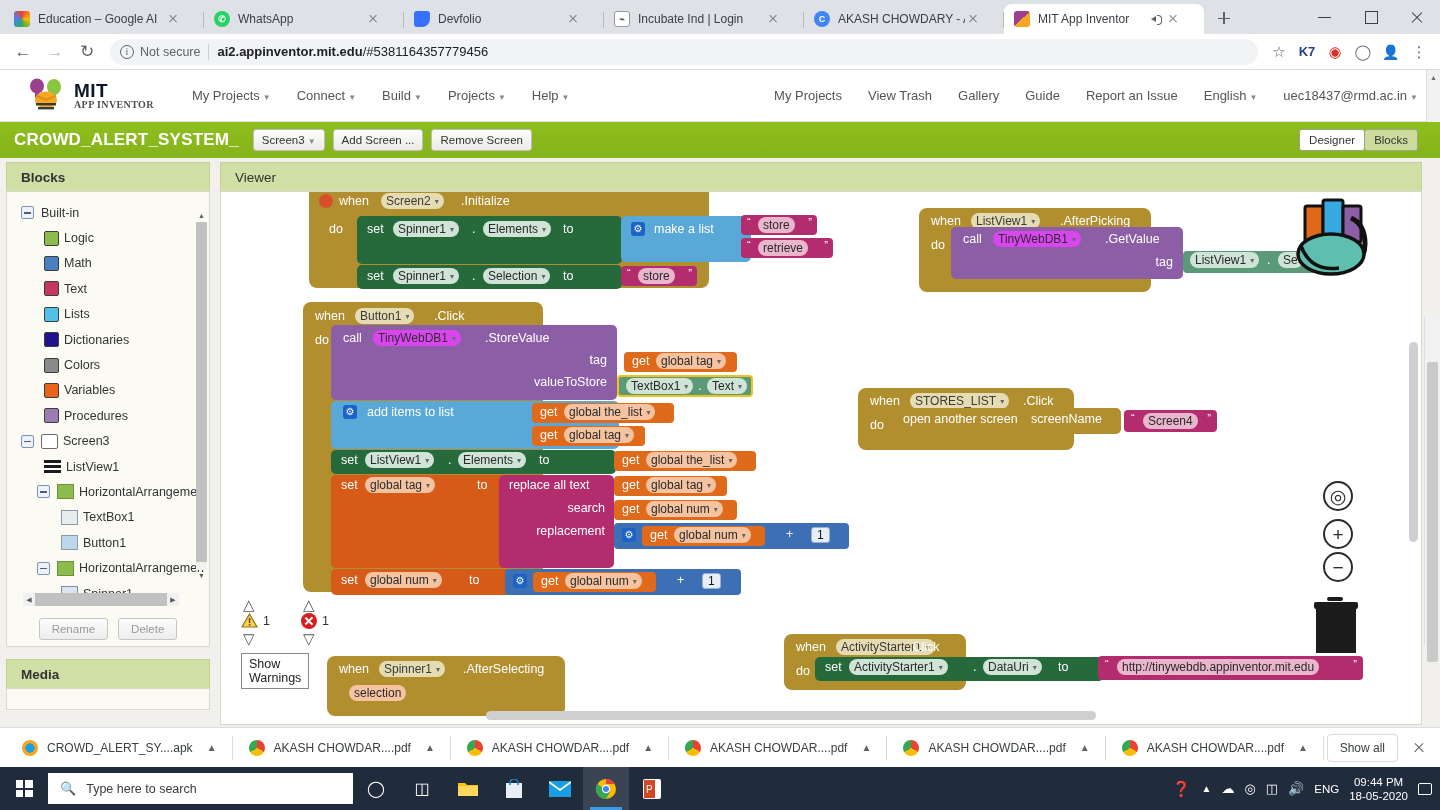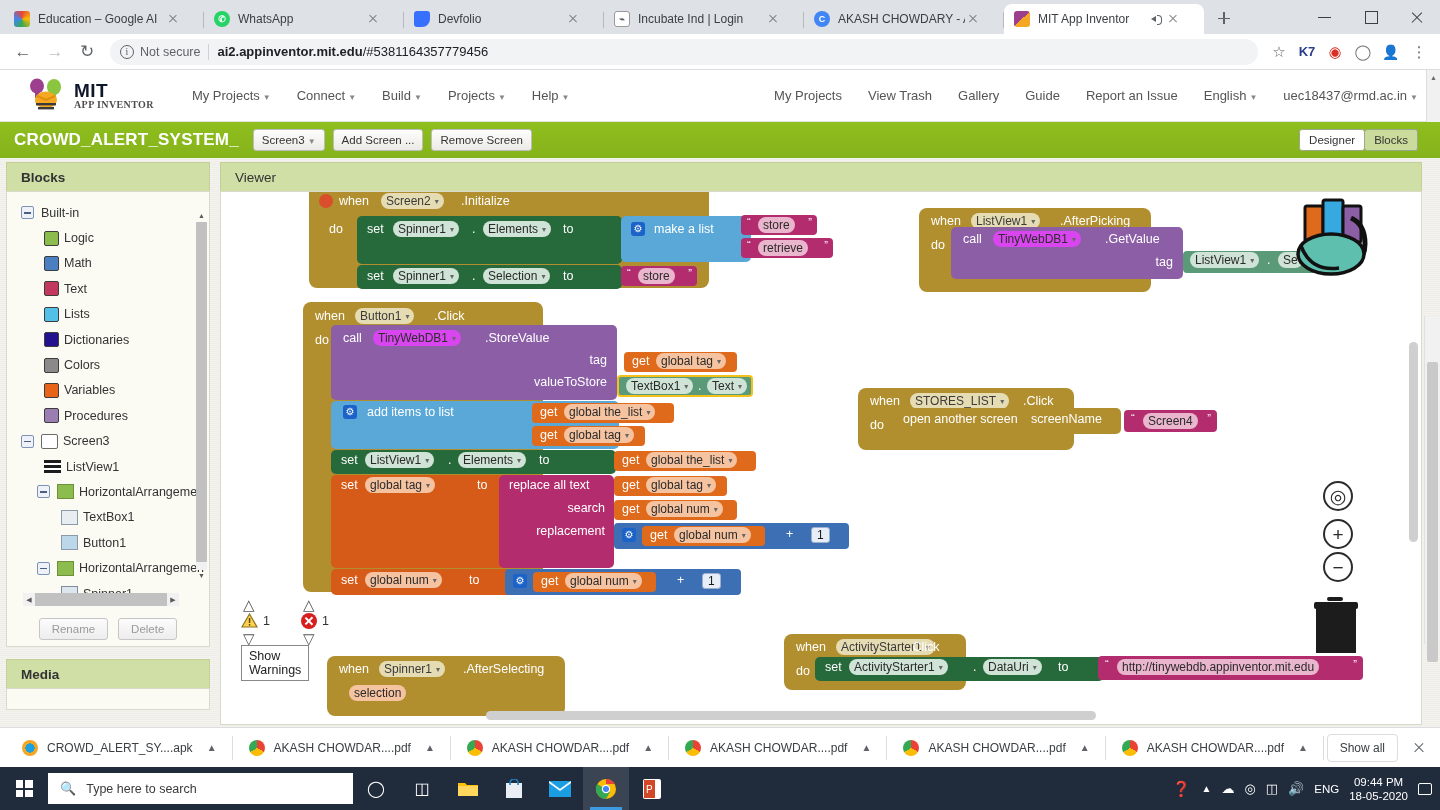--- a/index.html
+++ b/index.html
@@ -678,21 +678,21 @@
         </div>
 
         <div style="position:absolute;left:58px;top:16px;display:flex;align-items:center;gap:5px;">
           <span class="err-ico"></span>
           <span style="font-size:12.5px;color:#333;">1</span>
         </div>
 
         <div style="position:absolute;left:0;top:34px;" class="tri-outline">▽</div>
         <div style="position:absolute;left:60px;top:34px;" class="tri-outline">▽</div>
 
-        <div id="showwarn" style="position:absolute;left:-2px;top:48px;">Show Warnings</div>
+        <div id="showwarn" style="position:absolute;left:-2px;top:56px;">Show Warnings</div>
       </div>
 
       <div class="blk hat" style="left:106px; top:464px; width:238px; height:60px; border-radius:8px;">
         <span style="position:absolute;left:12px;top:6px;">when</span>
         <span style="position:absolute;left:52px;top:5px;" class="fieldgold dd">Spinner1</span>
         <span style="position:absolute;left:136px;top:6px;">.AfterSelecting</span>
         <span style="position:absolute;left:22px;top:29px;" class="fieldor">selection</span>
       </div>
 
       <div class="blk hat" style="left:563px; top:442px; width:182px; height:56px; border-radius:8px;">

